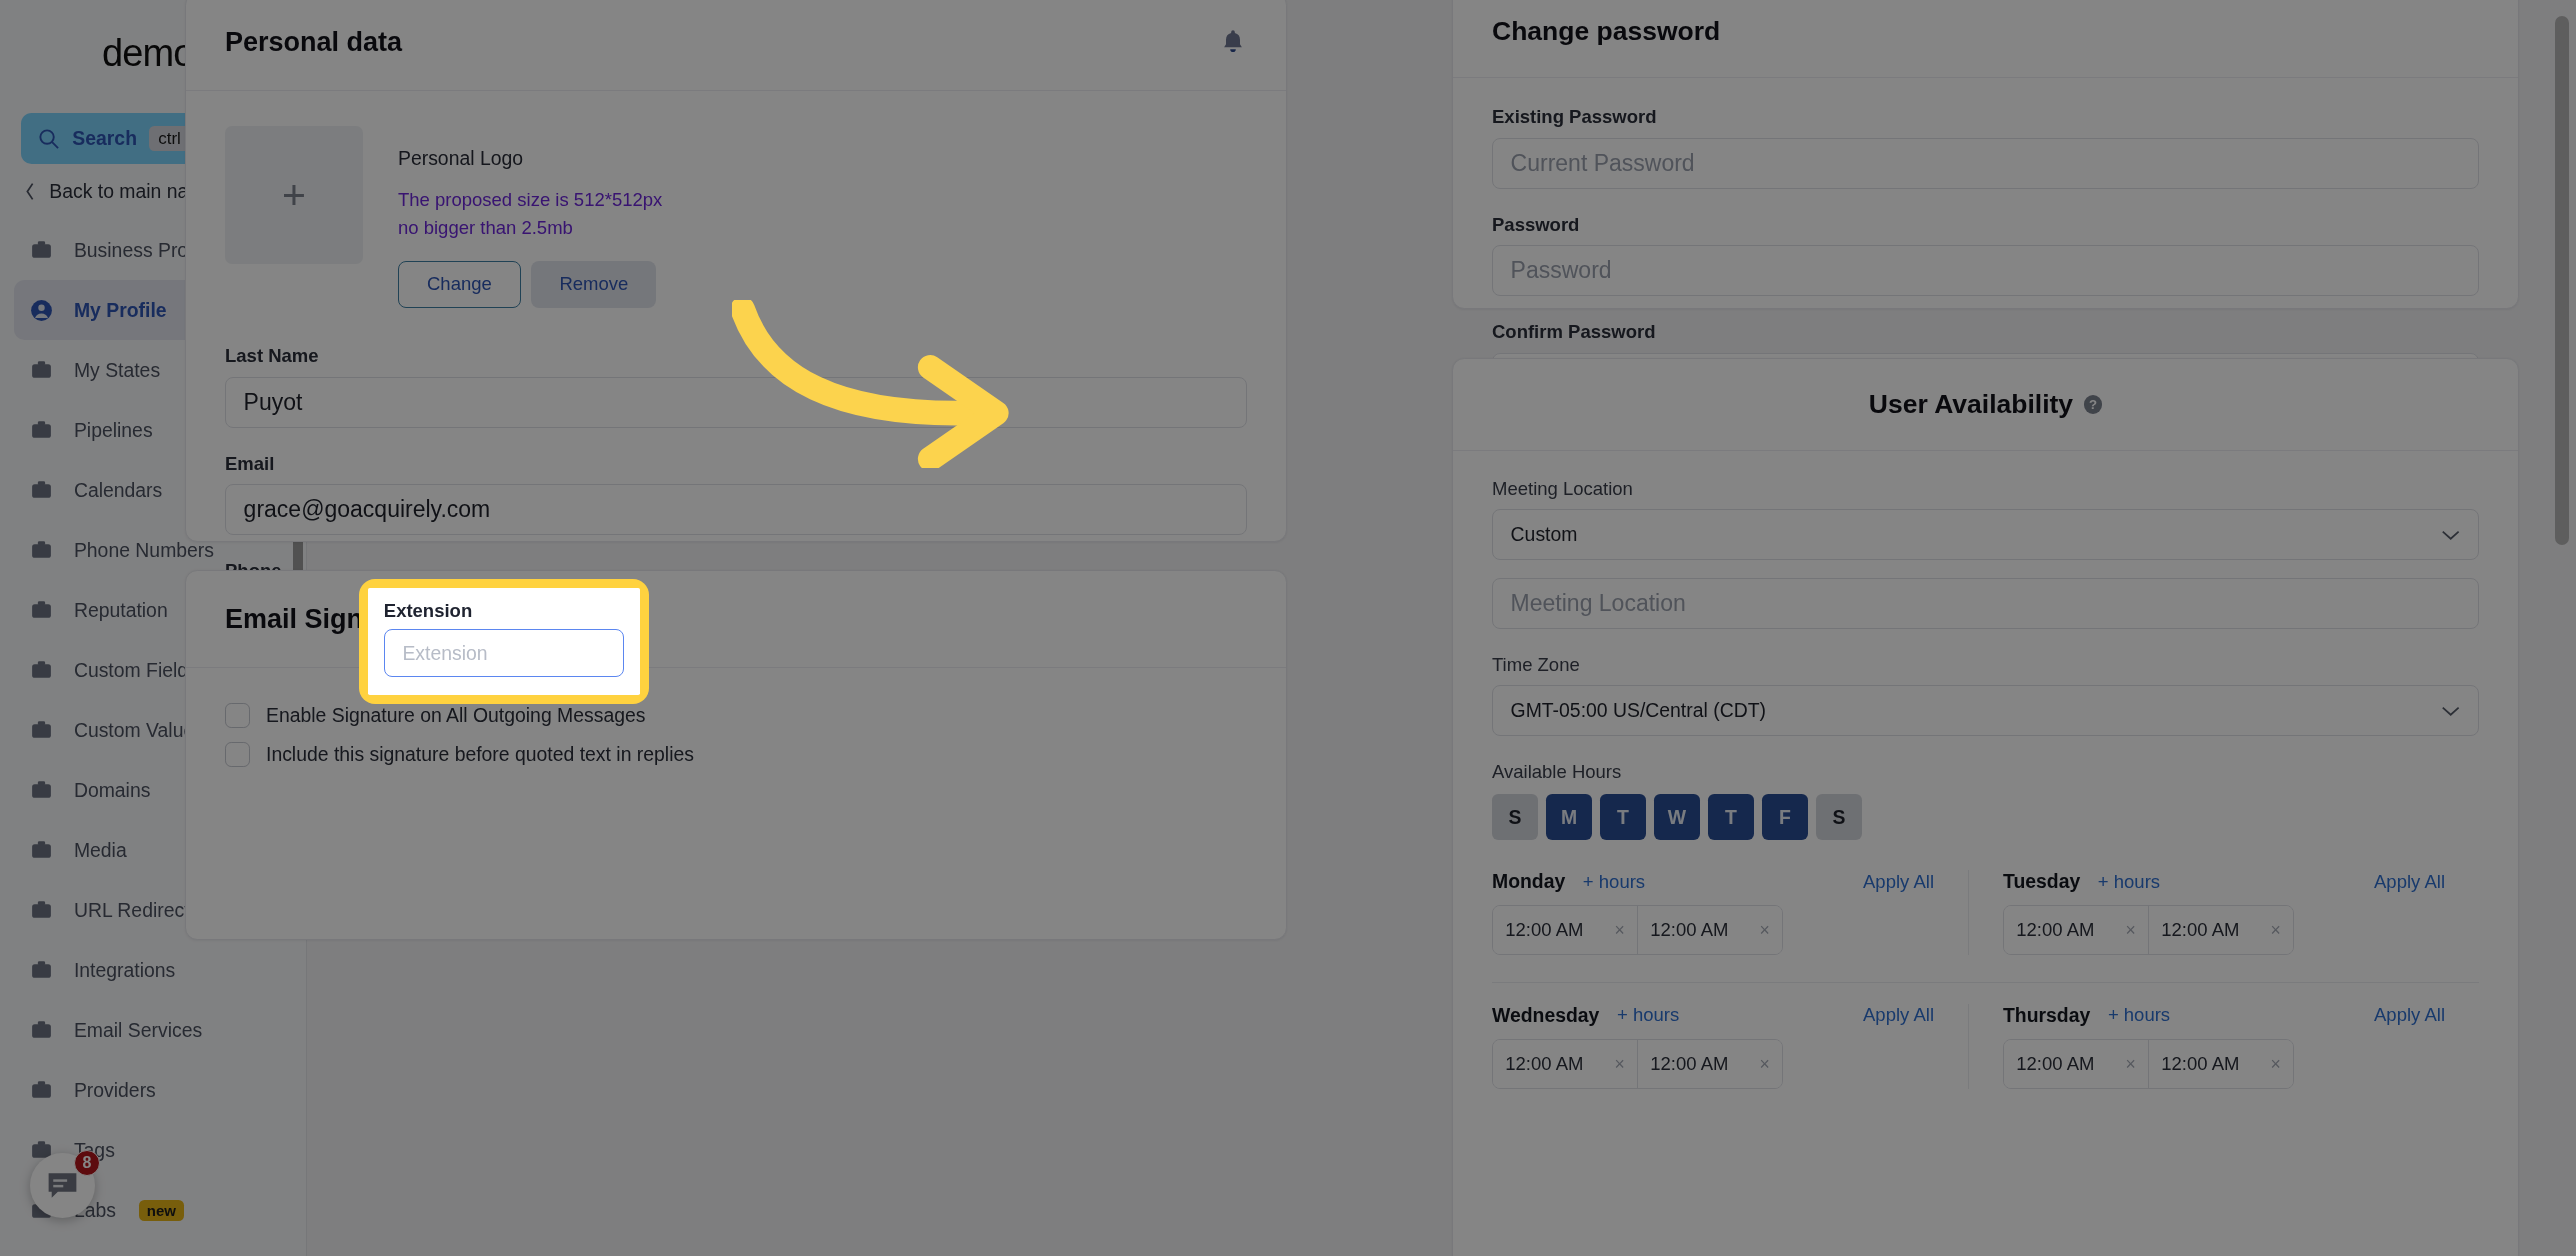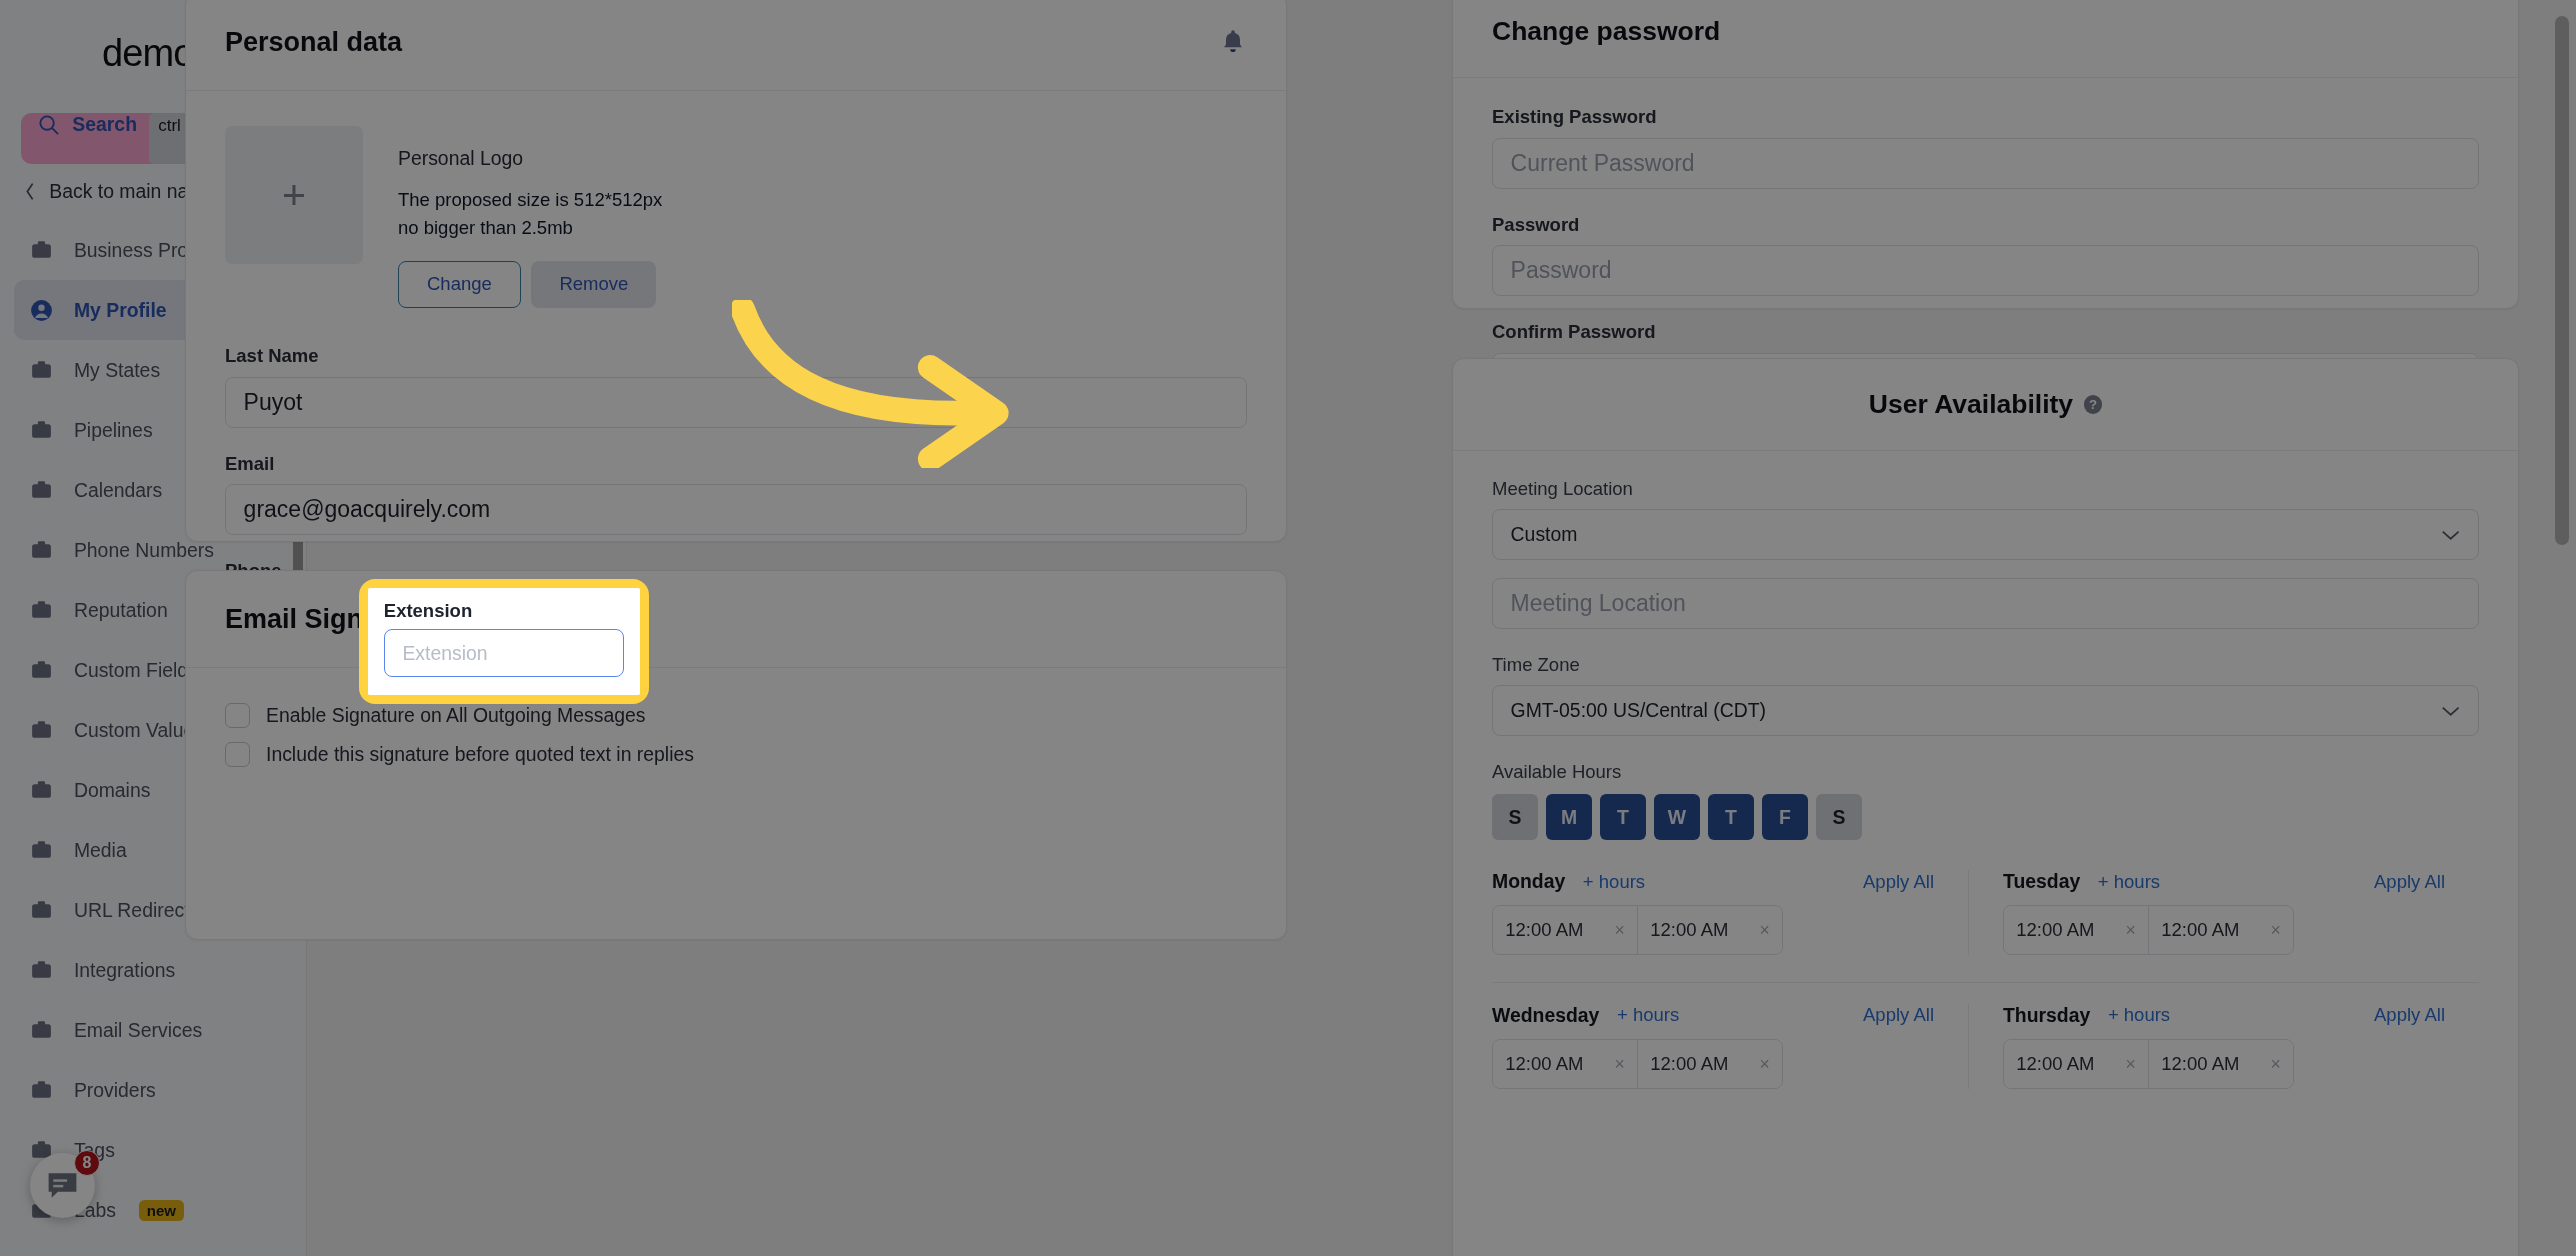--- a/index.html
+++ b/index.html
@@ -33,22 +33,22 @@
   .brand-text {
     font-size: 38px; letter-spacing: -0.9px; color: #111; font-weight: 400;
   }
   .brand-dot { font-size: 38px; color: #111; }
 
   .search-row {
     display: flex; align-items: center; gap: 12.3px;
     padding: 0 21px; height: 65px;
   }
   .search-box {
-    flex: 1; height: 51px; background: #f9a8d4; border-radius: 10.6px;
-    display: flex; padding: 0 16px; gap: 12.3px;
+    flex: 1; height: 51px; background: #7dd3fc; border-radius: 10.6px;
+    display: flex; align-items: center; padding: 0 16px; gap: 12.3px;
     cursor: text;
   }
   .search-box .mag { width: 23px; height: 23px; flex: none; }
   .search-label { color: #2f55b3; font-size: 19.4px; font-weight: 700; flex: 1; }
   .kbd {
     background: #d3d5dc; border-radius: 5.3px; padding: 2.6px 8.8px;
     font-size: 17px; color: #1a1a1a; font-weight: 400;
   }
   .bolt-box {
     width: 51px; height: 51px; background: #e8eaf1; border-radius: 10.6px;
@@ -118,21 +118,21 @@
 
   
   .logo-row { display: flex; gap: 35px; align-items: flex-start; }
   .logo-drop {
     width: 138px; height: 138px; background: #eef0f3; border-radius: 7px;
     display: flex; align-items: center; justify-content: center; cursor: pointer;
   }
   .plus { font-size: 41px; color: #7b808c; line-height: 1; font-weight: 300; }
   .logo-meta { padding-top: 21px; }
   .logo-meta h4 { font-size: 19.4px; font-weight: 400; color: #2a2d38; margin-bottom: 16px; }
-  .logo-meta p { font-size: 18.5px; color: #0f172a; line-height: 1.5; }
+  .logo-meta p { font-size: 18.5px; color: #6d28d9; line-height: 1.5; }
   .logo-btns { margin-top: 19.4px; display: flex; gap: 10.6px; }
   .btn-outline {
     border: 0.9px solid #3f7fa3; color: #2f55b3; background: #fff;
     border-radius: 8px; padding: 11.5px 28px; font-size: 18.5px; cursor: pointer;
     font-family: "Liberation Sans", sans-serif;
   }
   .btn-ghost {
     border: none; background: #e1e4ec; color: #2f55b3;
     border-radius: 8px; padding: 12.3px 28px; font-size: 18.5px; cursor: pointer;
     font-family: "Liberation Sans", sans-serif;

